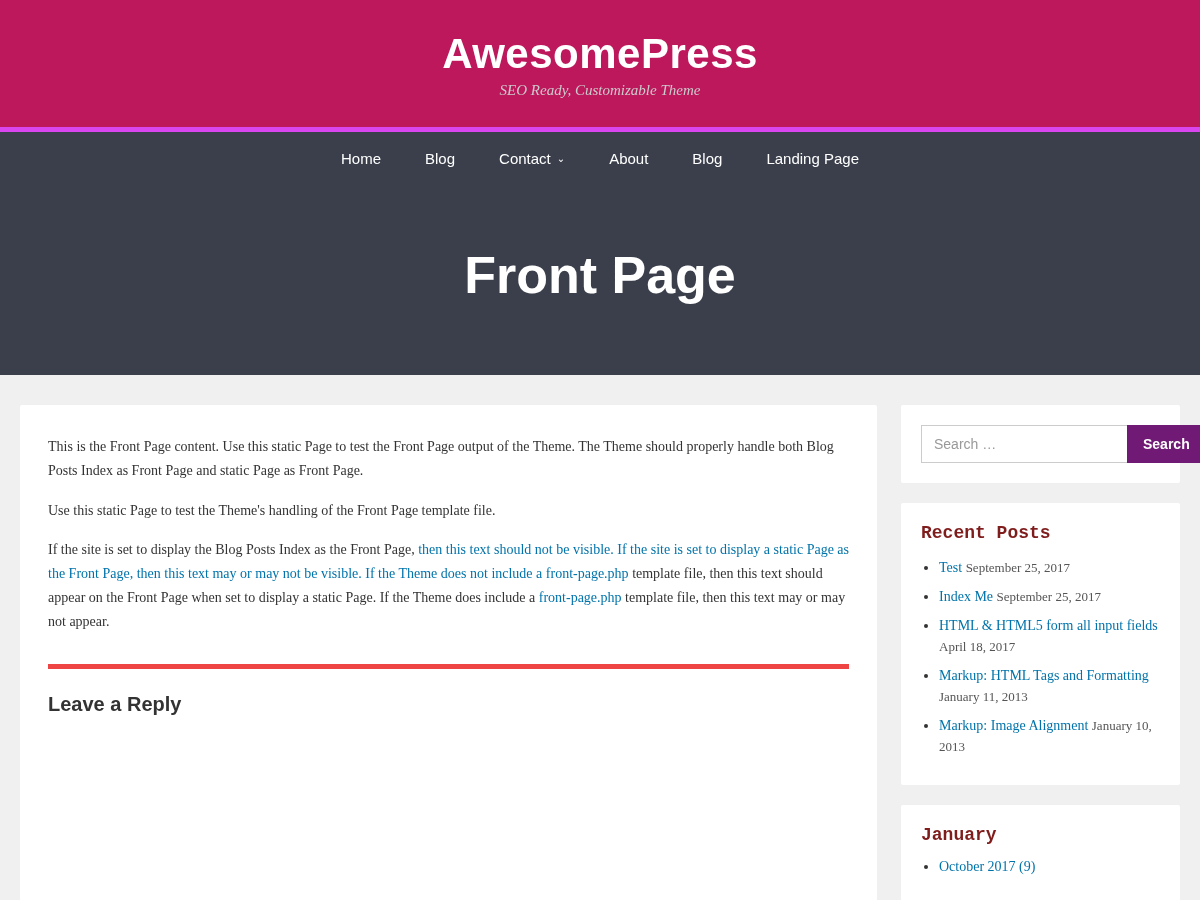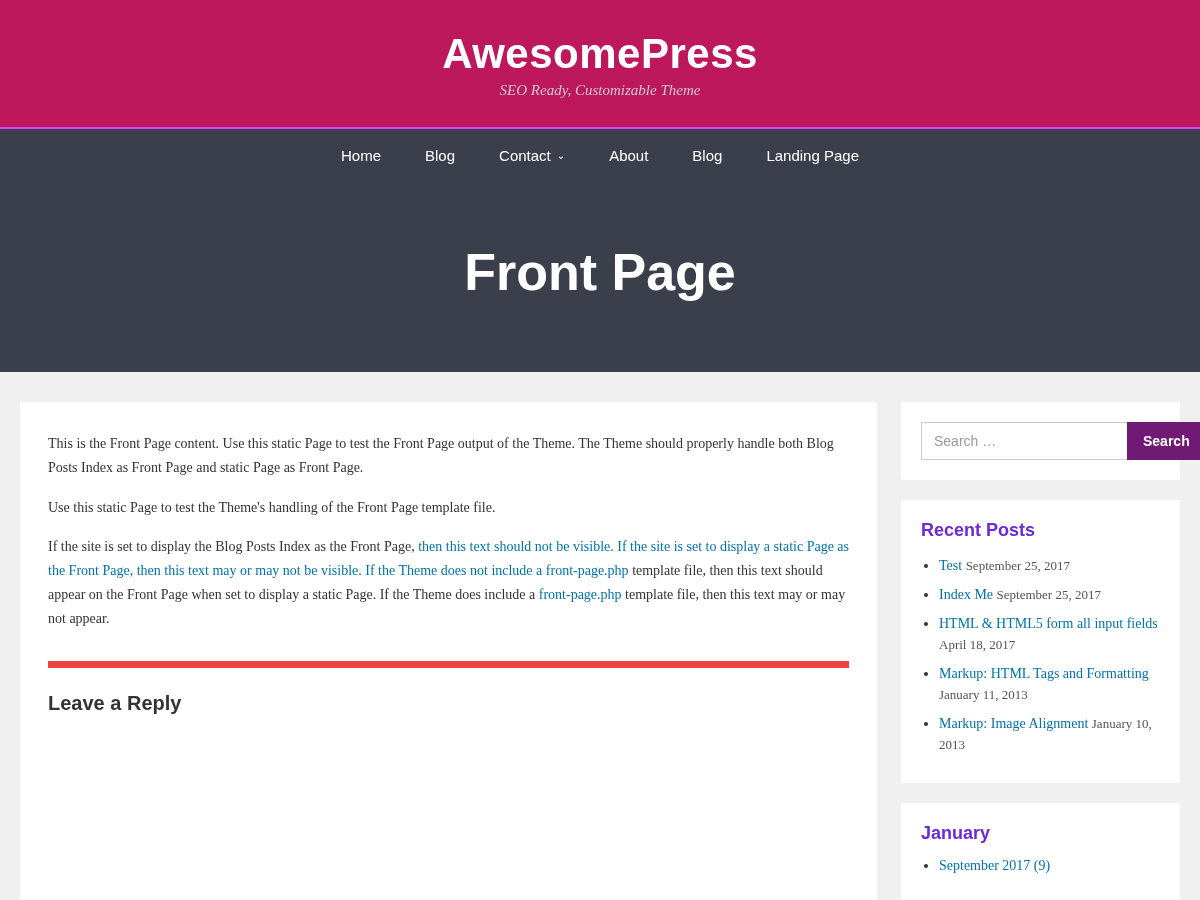--- a/index.html
+++ b/index.html
@@ -21,21 +21,21 @@
     .site-tagline {
       font-size: 15px;
       color: #ccc;
       margin-top: 4px;
       font-style: italic;
     }
 
     
     .site-nav {
       background: #3a3f4b;
-      border-top: 2px solid #d946ef;
+      border-top: 5px solid #d946ef;
     }
     .nav-inner {
       display: flex;
       justify-content: center;
       align-items: center;
       gap: 0;
       padding: 0;
     }
     .nav-item {
       color: #fff;
@@ -89,21 +89,21 @@
       color: #333;
       margin-bottom: 16px;
     }
     .content-col p a {
       color: #0073aa;
       text-decoration: none;
     }
 
     .leave-reply {
       margin-top: 30px;
-      border-top: 7px solid #ef4444;
+      border-top: 5px solid #ef4444;
       padding-top: 24px;
     }
     .leave-reply h3 {
       font-size: 20px;
       font-family: Arial, Helvetica, sans-serif;
       font-weight: 700;
       color: #333;
       margin-bottom: 8px;
     }
 
@@ -145,22 +145,22 @@
       font-size: 14px;
       cursor: pointer;
       font-family: Arial, sans-serif;
       font-weight: 600;
     }
 
     
     .widget-title {
       font-size: 18px;
       font-weight: 700;
-      font-family: Liberation Sans, sans-serif;
-      color: #6d28d9;
+      font-family: Liberation Mono, monospace;
+      color: #7f1d1d;
       margin-bottom: 14px;
     }
     .recent-posts-list {
       list-style: disc;
       padding-left: 18px;
     }
     .recent-posts-list li {
       margin-bottom: 8px;
       font-size: 14px;
       line-height: 1.5;
@@ -260,19 +260,19 @@
           <a href="#">Markup: Image Alignment</a>
           <span class="post-date"> <span>January 10, 2013</span></span>
         </li>
       </ul>
     </div>
 
     <div class="widget">
       <h3 class="widget-title">January</h3>
       <ul class="archives-list">
         <li>
-          <a href="#">September 2017 (9)</a>
+          <a href="#">October 2017 (9)</a>
         </li>
       </ul>
     </div>
 
   </aside>
 </div>
 
 </body></html>

